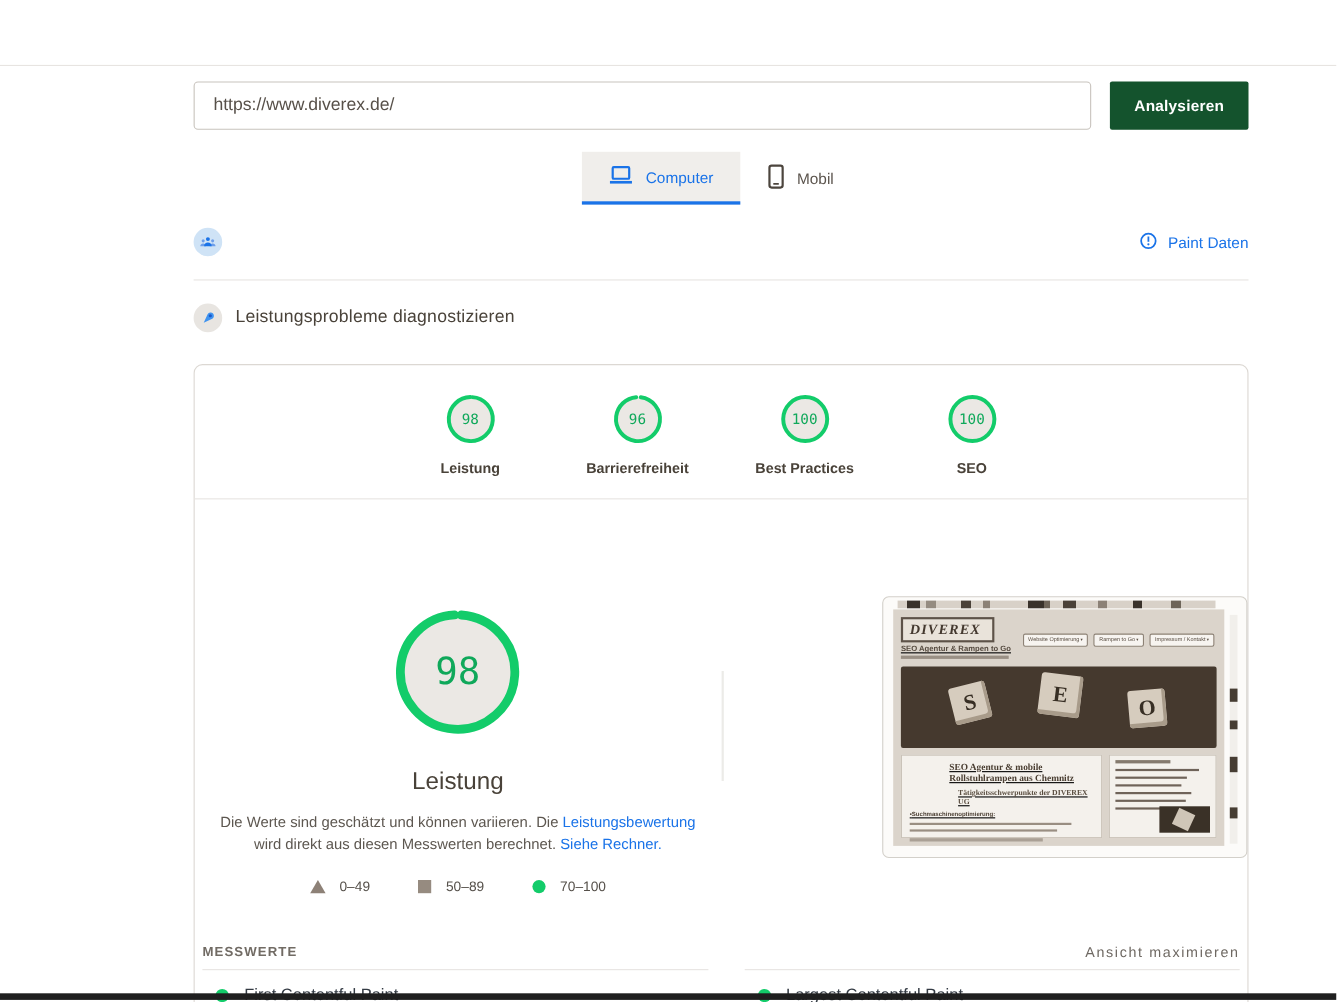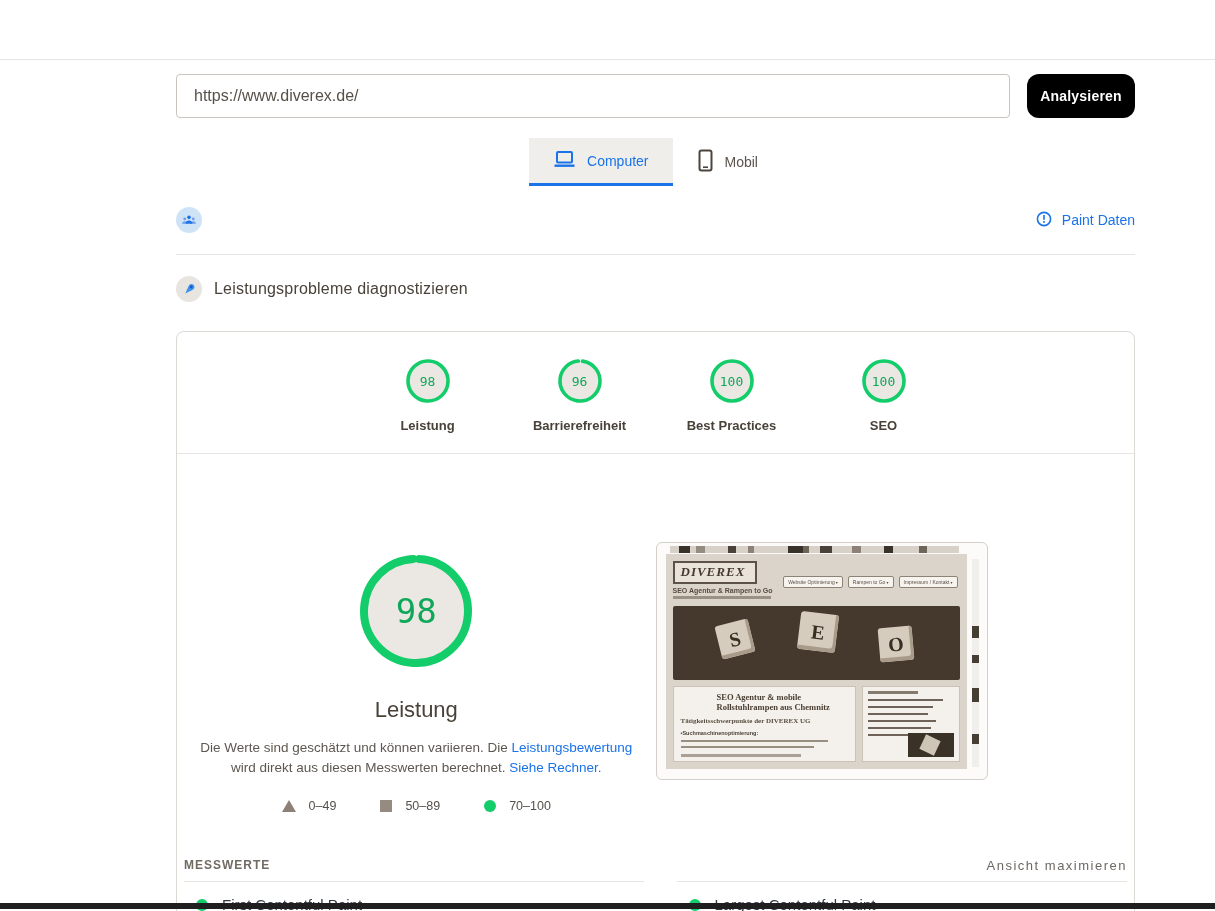--- a/index.html
+++ b/index.html
@@ -13,21 +13,21 @@
   .content { width:959px; margin-left:176px; }
 
   
   .url-row { display:flex; gap:17px; margin-top:14px; }
   .url-input {
     flex:1; height:44px; border:1px solid #c8c3bd; border-radius:4px;
     padding:0 17px; font-size:16px; color:#575049; outline:none;
     font-family:"Liberation Sans", sans-serif; background:#fff;
   }
   .analyze-btn {
-    width:108px; height:44px; background:#000000; border:none; border-radius:12px;
+    width:126px; height:44px; background:#14532d; border:none; border-radius:2px;
     color:#fff; font-size:14px; font-weight:700; letter-spacing:.2px; cursor:pointer;
     font-family:"Liberation Sans", sans-serif;
   }
 
   
   .tabs { display:flex; justify-content:center; margin-top:20px; }
   .tab { display:flex; align-items:center; gap:11px; height:48px; padding:0 24px;
          font-size:14px; font-weight:500; color:#5b544d; cursor:pointer; }
   .tab.active { background:#f0eeeb; color:#1a73e8; border-bottom:3px solid #1a73e8; }
 
@@ -68,21 +68,21 @@
                 line-height:20px; color:#5d5750; }
   .gauge-desc a { color:#1a73e8; text-decoration:none; cursor:pointer; }
   .legend { display:flex; align-items:center; gap:44px; margin-top:21px;
             font-size:12.5px; color:#55504a; }
   .legend-item { display:flex; align-items:center; gap:13px;text-align:right; }
   .tri { width:0; height:0; border-left:7px solid transparent; border-right:7px solid transparent;
          border-bottom:12px solid #8d8177; }
   .sq { width:12px; height:12px; background:#968b80; }
   .dot { width:12px; height:12px; border-radius:50%; background:#13cc6a; }
 
-  .g-right { width:50%; display:flex; justify-content:flex-start; }
+  .g-right { width:50%; display:flex; justify-content:flex-end;text-decoration:underline; }
 
   
   .thumb { margin-top:88px; width:332px; height:238px; position:relative; cursor:pointer;
            background:#fcfbf9; border:1px solid #d3d0ca; border-radius:6px;
            padding:11px 20px 10px 9px; }
   .t-strip { position:absolute; top:3px; left:13px; right:28px; height:7px;
     background:linear-gradient(90deg,#d8d1c8 0 3%,#39322b 3% 7%,#d8d1c8 7% 9%,#958c81 9% 12%,
       #d8d1c8 12% 20%,#4a4138 20% 23%,#d8d1c8 23% 27%,#8b8176 27% 29%,#d8d1c8 29% 41%,
       #39322b 41% 46%,#6e6559 46% 48%,#d8d1c8 48% 52%,#4a4138 52% 56%,#d8d1c8 56% 63%,
       #8b8176 63% 66%,#d8d1c8 66% 74%,#39322b 74% 77%,#d8d1c8 77% 86%,#6e6559 86% 89%,#d8d1c8 89% 100%); }
@@ -103,21 +103,21 @@
             position:relative; overflow:hidden; }
   .tile { position:absolute; width:34px; height:34px; background:#d6ccbe; border-radius:3px;
           box-shadow:inset -3px -4px 0 #a89b8a; display:flex; align-items:center;
           justify-content:center; font:700 20px "Liberation Serif", serif; color:#372e24; }
   .tile-s { left:16%; top:22%; transform:rotate(-14deg); }
   .tile-e { left:44%; top:10%; width:38px; height:38px; transform:rotate(7deg); }
   .tile-o { left:72%; top:28%; transform:rotate(-5deg); }
   .t-body { margin-top:6px; display:flex; gap:6px; height:76px; }
   .t-main { flex:1; background:#f4f1ec; border:1px solid #cac3b9; padding:5px 7px; }
   .t-h1 { font:700 8.5px "Liberation Serif", serif; color:#4a3e32;margin-left:36px; }
-  .t-h2 { margin-top:5px; font:700 7px "Liberation Serif", serif; color:#5a4e41; }
+  .t-h2 { margin-top:5px; font:700 7px "Liberation Serif", serif; color:#5a4e41;margin-left:44px; }
   .t-b1 { margin-top:5px; font-size:5.5px; font-weight:700; color:#4a3e32; }
   .t-b1::before { content:"\2022 "; }
   .t-line { height:2.5px; background:#998e82; margin-top:3.5px; }
   .t-line.lt { background:#aaa095; }
   .t-side { width:34%; background:#f4f1ec; border:1px solid #cac3b9; padding:4px 5px; position:relative; }
   .t-side-title { height:3px; width:58%; background:#857a6e; }
   .t-link { height:2.5px; background:#6f6359; margin-top:4.5px; }
   .t-img { position:absolute; right:5px; bottom:4px; width:46px; height:24px; background:#3a3127;
            overflow:hidden; }
   .t-img i { position:absolute; left:14px; top:4px; width:16px; height:16px; background:#cfc5b7;

